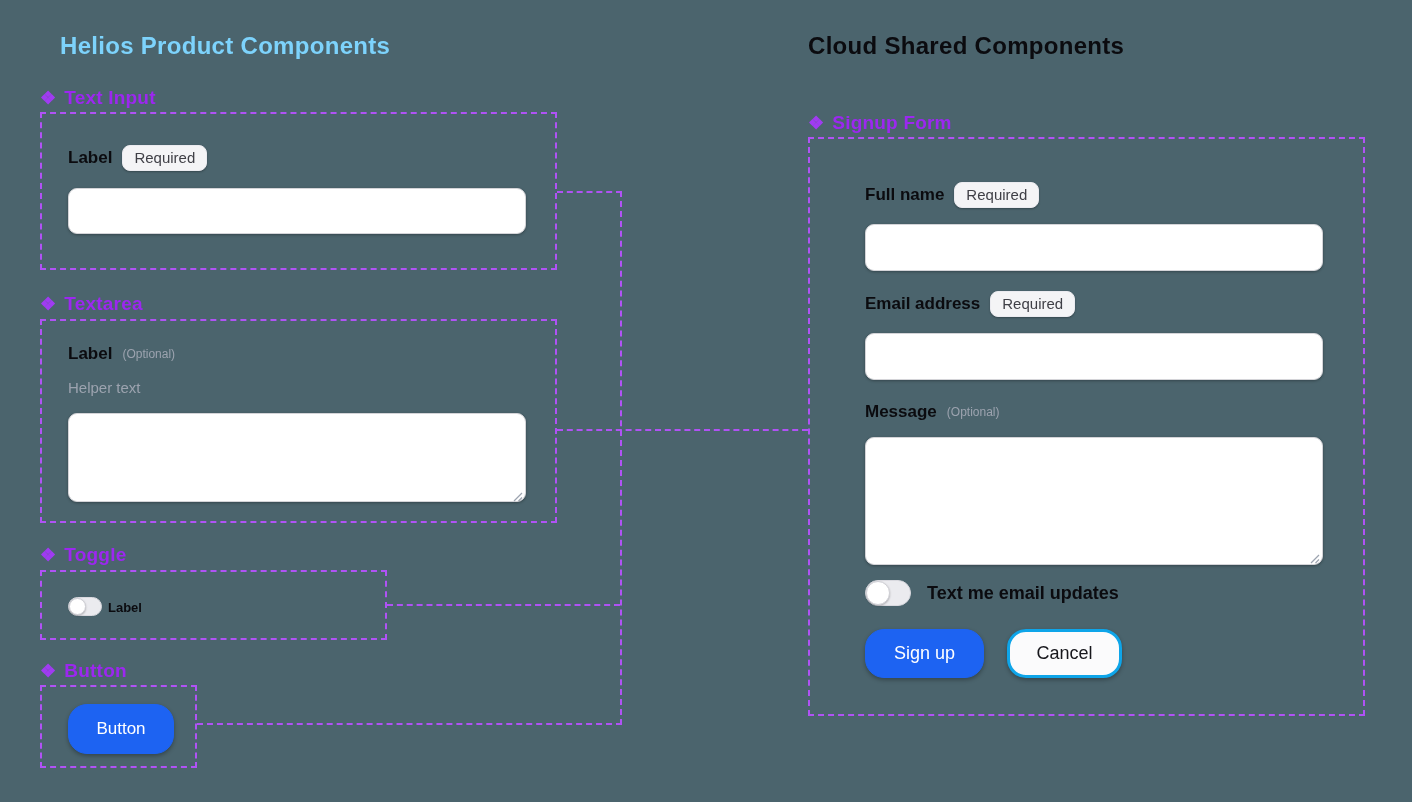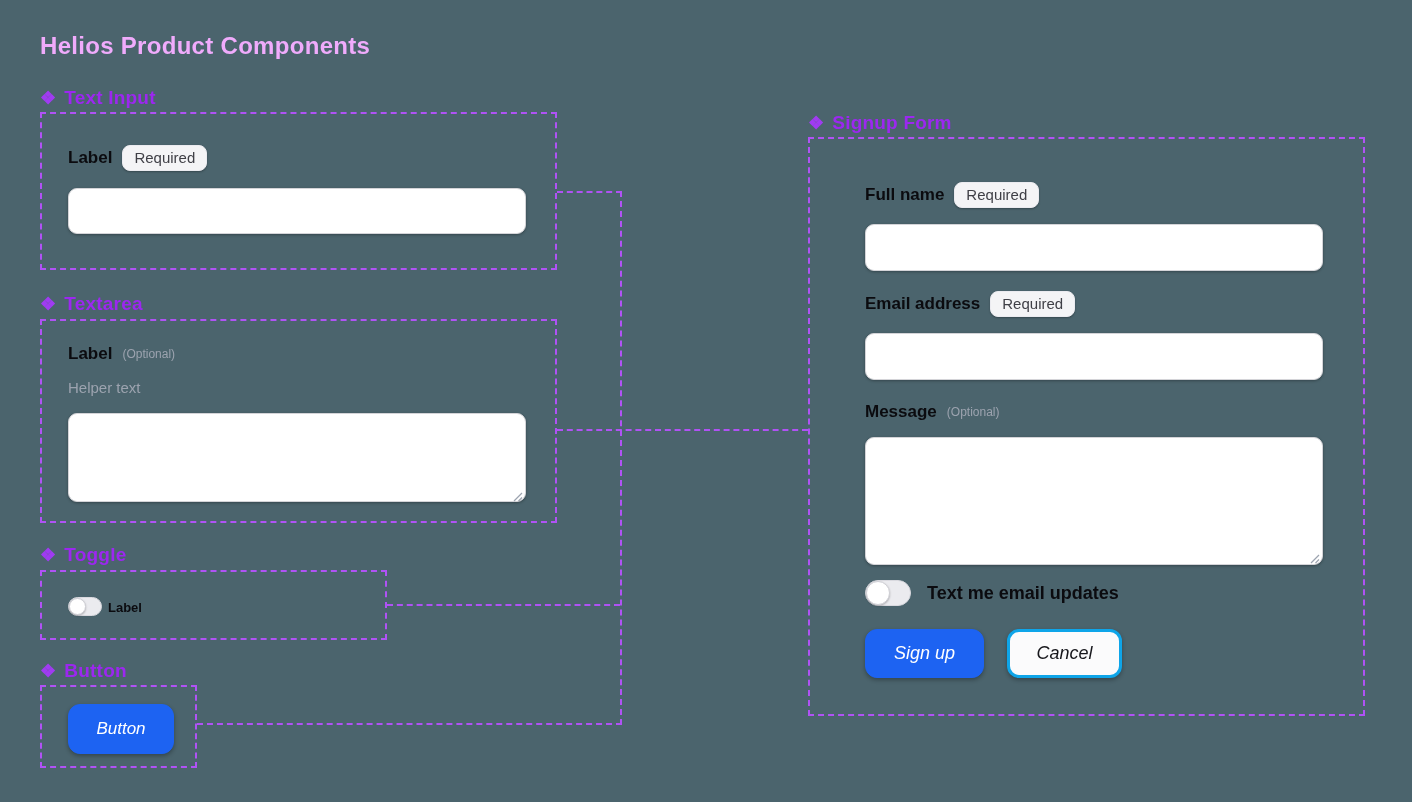--- a/index.html
+++ b/index.html
@@ -7,21 +7,21 @@
   body {
     background:#4b646d;
     font-family:"Liberation Sans", sans-serif;
     position:relative;
     overflow:hidden;
   }
   .canvas { position:absolute; inset:0; width:1412px; height:802px; }
 
   
   .panel-title { position:absolute; font-size:24px; font-weight:bold; letter-spacing:.3px; }
-  .panel-title.blue  { color:#f0abfc; }
+  .panel-title.blue  { color:#7dd3fc;margin-left:20px; }
   .panel-title.black { color:#0b0b0f; }
   .section-heading {
     position:absolute; display:flex; align-items:center; gap:8px;
     color:#9c27f0; font-weight:bold; font-size:19px; letter-spacing:.2px;
   }
   .section-heading .diamond { font-size:18px; line-height:1; color:#a03bf2; }
 
   
   .dashed-box { position:absolute; border:2px dashed #b052f5; }
   .connector  { position:absolute; }
@@ -53,22 +53,22 @@
   }
   .toggle.sm { width:34px; height:19px; }
   .toggle.sm .knob { width:17px; height:17px; }
   .toggle.lg { width:46px; height:26px; }
   .toggle.lg .knob { width:24px; height:24px; }
   .toggle-label-sm { position:absolute; font-size:13px; font-weight:bold; color:#0b0b0f; }
   .toggle-label-lg { position:absolute; font-size:18px; font-weight:bold; color:#0b0b0f; }
 
   .btn {
     position:absolute; display:flex; align-items:center; justify-content:center;
-    border-radius:12px; font-family:"Liberation Sans", sans-serif; font-size:18px;
-    cursor:pointer; box-shadow:0 2px 4px rgba(0,0,0,.30);font-style:italic;
+    border-radius:19px; font-family:"Liberation Sans", sans-serif; font-size:18px;
+    cursor:pointer; box-shadow:0 2px 4px rgba(0,0,0,.30);
   }
   .btn.primary { background:#1d63f2; color:#ffffff; border:1px solid #1d63f2; }
   .btn.secondary { background:#fbfbfc; color:#17171c; border:3px solid #0ea5e9; }
 </style>
 </head>
 <body>
 
 <div class="canvas">
 
   <div class="connector h" style="left:557px; top:191px; width:65px;"></div>
@@ -119,20 +119,21 @@
   </div>
 
   <div class="section-heading" style="left:40px; top:660px;">
     <span class="diamond">❖</span>
     <span>Button</span>
   </div>
   <div class="dashed-box" style="left:40px; top:685px; width:157px; height:83px;">
     <div class="btn primary" style="left:26px; top:17px; width:106px; height:50px; font-size:17px;">Button</div>
   </div>
 
+  <div class="panel-title black" style="left:808px; top:32px;">Cloud Shared Components</div>
 
   <div class="section-heading" style="left:808px; top:112px;">
     <span class="diamond">❖</span>
     <span>Signup Form</span>
   </div>
 
   <div class="dashed-box" style="left:808px; top:137px; width:557px; height:579px;">
 
     <div class="label-row" style="left:55px; top:43px;">
       <span class="field-label">Full name</span>

